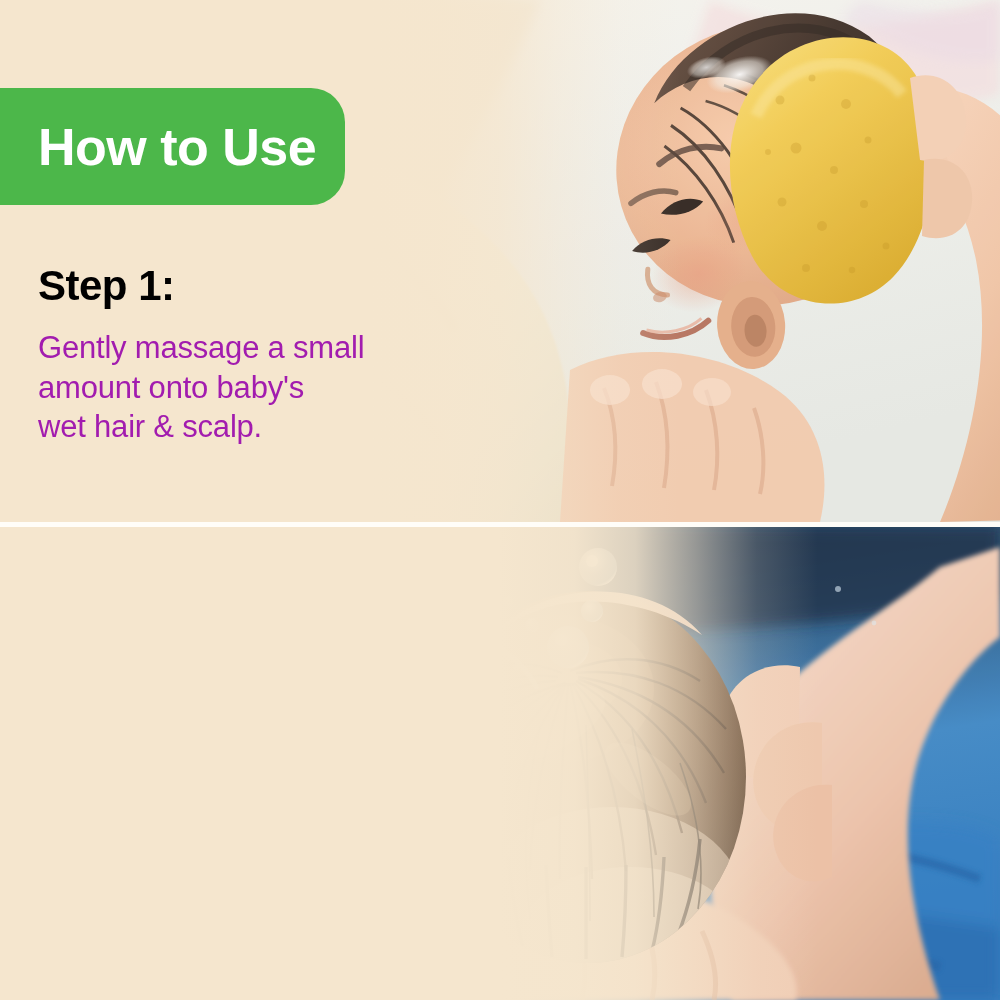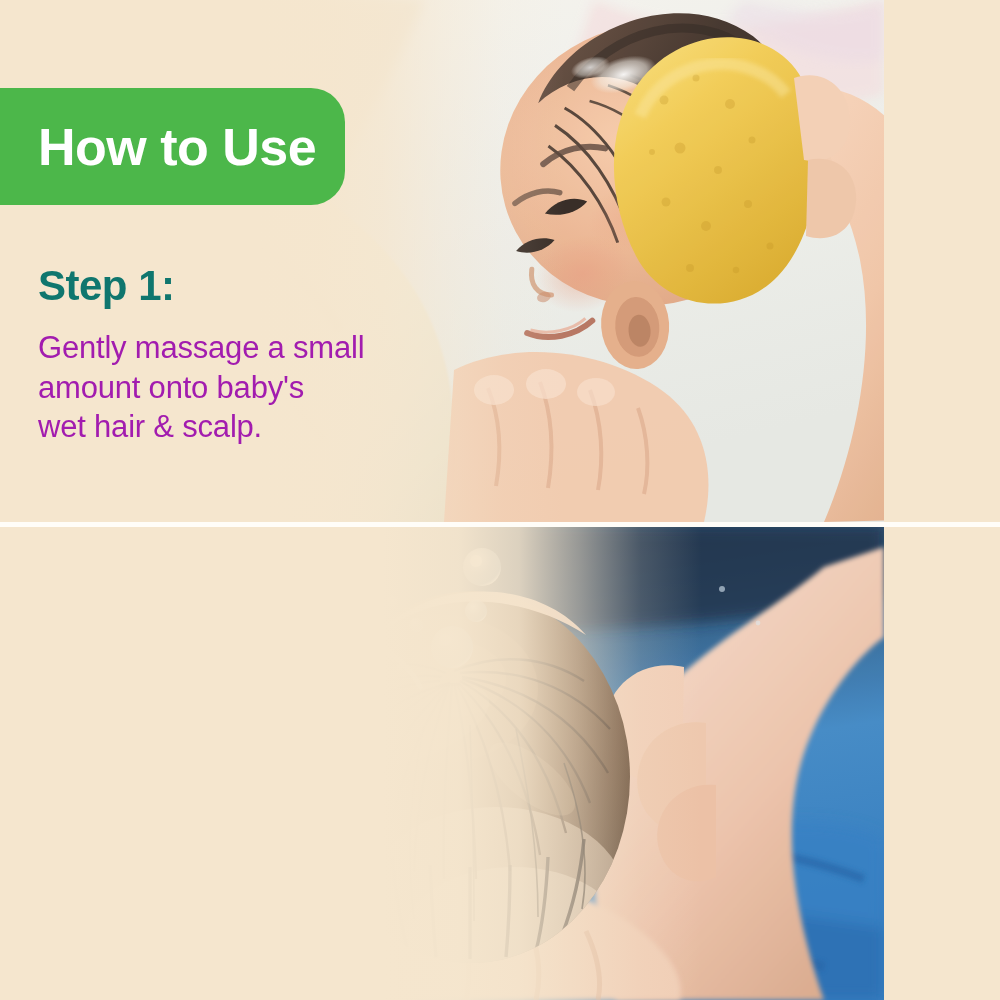--- a/index.html
+++ b/index.html
@@ -11,21 +11,21 @@
   }
   .page {
     position:relative;
     width:1000px; height:1000px;
     background:#F5E6CE;
   }
 
   
   .panel {
     position:absolute;
-    left:0; width:884px;
+    left:0; width:1000px;
     overflow:hidden;
     background:#F5E6CE;
   }
   #panel-top    { top:0;   height:522px; }
   .divider      { position:absolute; left:0; top:522px; width:1000px; height:5px; background:#FFFDF8; z-index:40; }
   #panel-bottom { top:527px; height:473px; }
 
   
   .photo {
     position:absolute; top:0; right:0; height:100%;
@@ -67,21 +67,21 @@
     font-weight:bold;
     letter-spacing:-0.5px;
     padding-left:38px;
     line-height:1;
   }
 
   .step-block { position:absolute; z-index:50; }
   #step1-block { left:38px; top:262px; }
 
   .step-heading {
-    color:#0f766e;
+    color:#000000;
     font-size:42px;
     font-weight:bold;
     letter-spacing:-0.5px;
     line-height:1.15;
   }
   .step-body {
     color:#a21caf;
     font-size:31px;
     font-weight:500;
     line-height:1.27;

